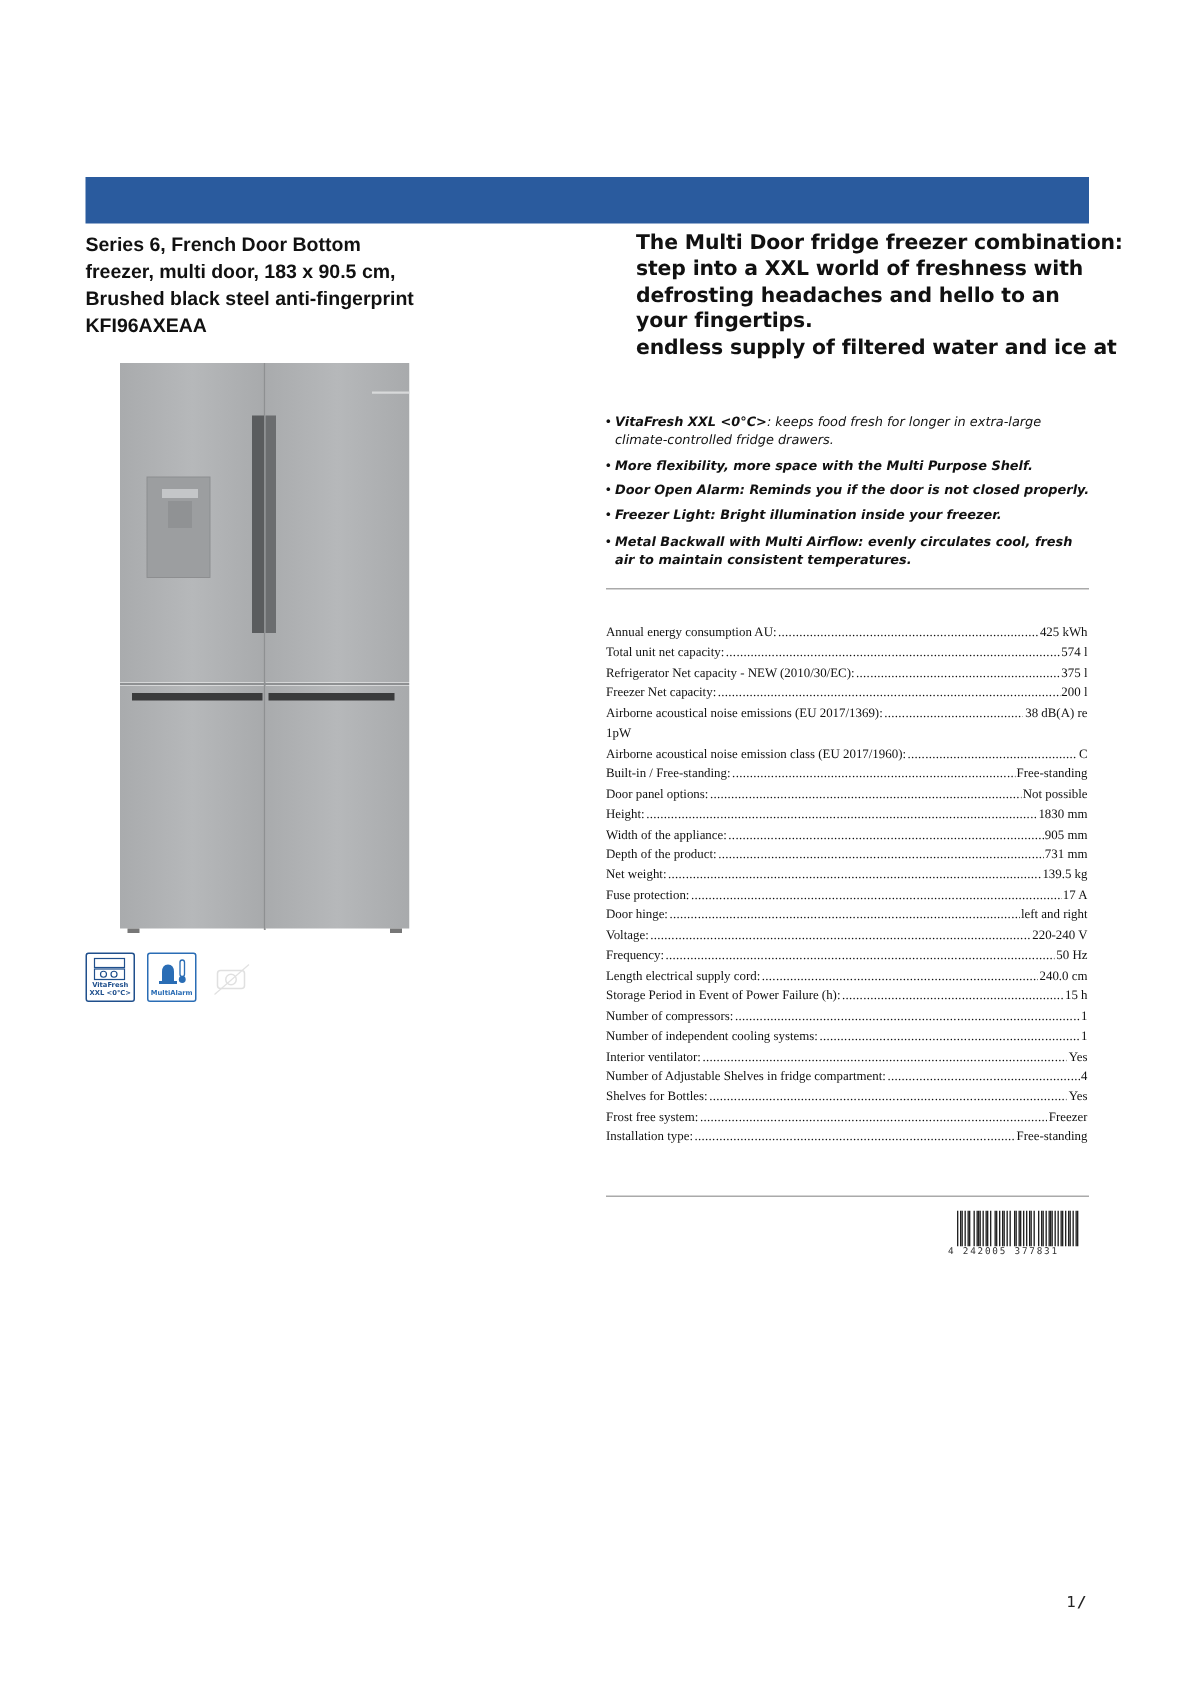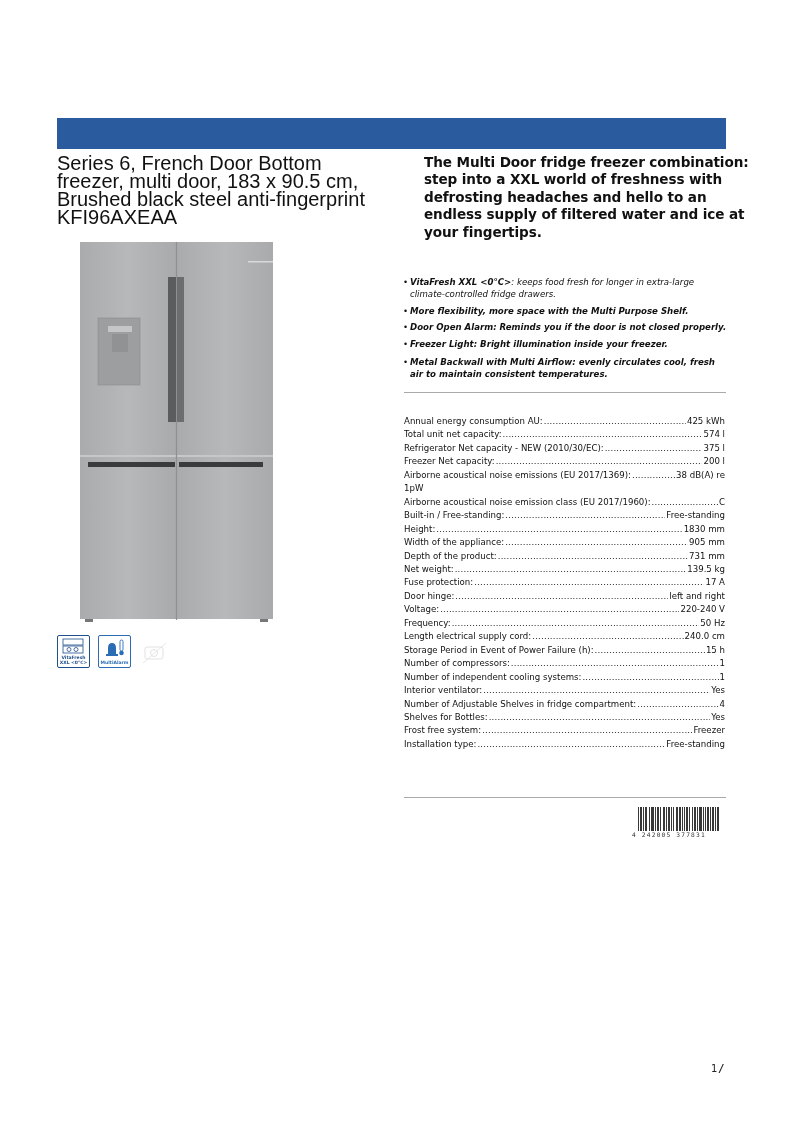--- a/index.html
+++ b/index.html
@@ -1,25 +1,25 @@
 <!DOCTYPE html>
 <html><head>
 <meta charset="utf-8">
 <style>
   html, body { margin:0; padding:0; background:#ffffff; }
   body { width:802px; height:1134px; position:relative; font-family:"DejaVu Sans", sans-serif; color:#111; overflow:hidden; }
   .banner { position:absolute; left:57px; top:118px; width:669px; height:31px; background:#2a5b9e; }
-  .left-title { position:absolute; left:57px; top:154px; width:320px; font-family:"Liberation Sans", sans-serif; font-weight:normal; font-size:20px; line-height:18px; color:#111; }
+  .left-title { position:absolute; left:57px; top:154px; width:320px; font-family:"Liberation Sans", sans-serif; font-weight:bold; font-size:13px; line-height:18px; color:#111; }
   .right-title { position:absolute; left:404px; top:154px; width:325px; font-family:"DejaVu Sans", sans-serif; font-weight:bold; font-size:13.6px; line-height:17.4px; color:#111; letter-spacing:-0.1px;margin-left:20px; }
   .features { position:absolute; left:404px; top:276px; width:325px; margin:0; padding:0; list-style:none; font-size:8.6px; line-height:12px; color:#111;font-style:italic; }
   .features li { position:relative; padding-left:6px; margin-bottom:4.5px; }
   .features li::before { content:"•"; position:absolute; left:-1px; top:0; }
   .features .b { font-weight:bold; }
   .divider { position:absolute; left:404px; width:322px; height:1px; background:#aaaaaa; }
-  .specs { position:absolute; left:404px; top:415px; width:321px; font-size:8.6px; line-height:13.45px; color:#111; }
+  .specs { position:absolute; left:404px; top:415px; width:321px; font-size:8.6px; line-height:13.45px; color:#111;font-family:Liberation Serif, serif; }
   .spec-row { display:flex; align-items:flex-end; white-space:nowrap; overflow:hidden; }
   .spec-row .k { flex:0 0 auto; }
   .spec-row .dots { flex:1 1 auto; overflow:hidden; white-space:nowrap; margin:0 1px; }
   .spec-row .dots::after { content:"......................................................................................................................................................................................................"; letter-spacing:0.2px; }
   .spec-row .v { flex:0 0 auto; text-align:right; }
   .fridge { position:absolute; left:80px; top:242px; width:193px; height:380px; }
   .icons { position:absolute; left:57px; top:635px; display:flex; gap:8px; align-items:center; }
   .icon-box { width:33px; height:33px; box-sizing:border-box; border:1.5px solid #2a6db5; border-radius:2px; position:relative; background:#fff; }
   .icon-box.dark { border-color:#1f4f8c; }
   .icon-label { position:absolute; left:0; right:0; bottom:2px; text-align:center; font-size:4.5px; line-height:5px; font-weight:bold; color:#1f4f8c; }
@@ -37,22 +37,22 @@
   <div>Series 6, French Door Bottom</div>
   <div>freezer, multi door, 183 x 90.5 cm,</div>
   <div>Brushed black steel anti-fingerprint</div>
   <div>KFI96AXEAA</div>
 </div>
 
 <div class="right-title">
   <div>The Multi Door fridge freezer combination:</div>
   <div>step into a XXL world of freshness with</div>
   <div>defrosting headaches and hello to an</div>
+  <div>your fingertips.</div>
   <div>endless supply of filtered water and ice at</div>
-  <div>your fingertips.</div>
 </div>
 
 <ul class="features">
   <li><span class="b">VitaFresh XXL &lt;0°C&gt;</span><span>: keeps food fresh for longer in extra-large climate-controlled fridge drawers.</span></li>
   <li><span class="b">More flexibility, more space with the Multi Purpose Shelf.</span><span></span></li>
   <li><span class="b">Door Open Alarm: Reminds you if the door is not closed properly.</span><span></span></li>
   <li style="margin-bottom:6px"><span class="b">Freezer Light: Bright illumination inside your freezer.</span><span></span></li>
   <li><span class="b">Metal Backwall with Multi Airflow: evenly circulates cool, fresh air to maintain consistent temperatures.</span><span></span></li>
 </ul>
 
@@ -87,20 +87,25 @@
     <div>1pW</div>
     <div class="spec-row">
       <span class="k">Airborne acoustical noise emission class (EU 2017/1960):</span>
       <span class="dots"></span>
       <span class="v">C</span>
     </div>
     <div class="spec-row">
       <span class="k">Built-in / Free-standing:</span>
       <span class="dots"></span>
       <span class="v">Free-standing</span>
+    </div>
+    <div class="spec-row">
+      <span class="k">Door panel options:</span>
+      <span class="dots"></span>
+      <span class="v">Not possible</span>
     </div>
     <div class="spec-row">
       <span class="k">Height:</span>
       <span class="dots"></span>
       <span class="v">1830 mm</span>
     </div>
     <div class="spec-row">
       <span class="k">Width of the appliance:</span>
       <span class="dots"></span>
       <span class="v">905 mm</span>

